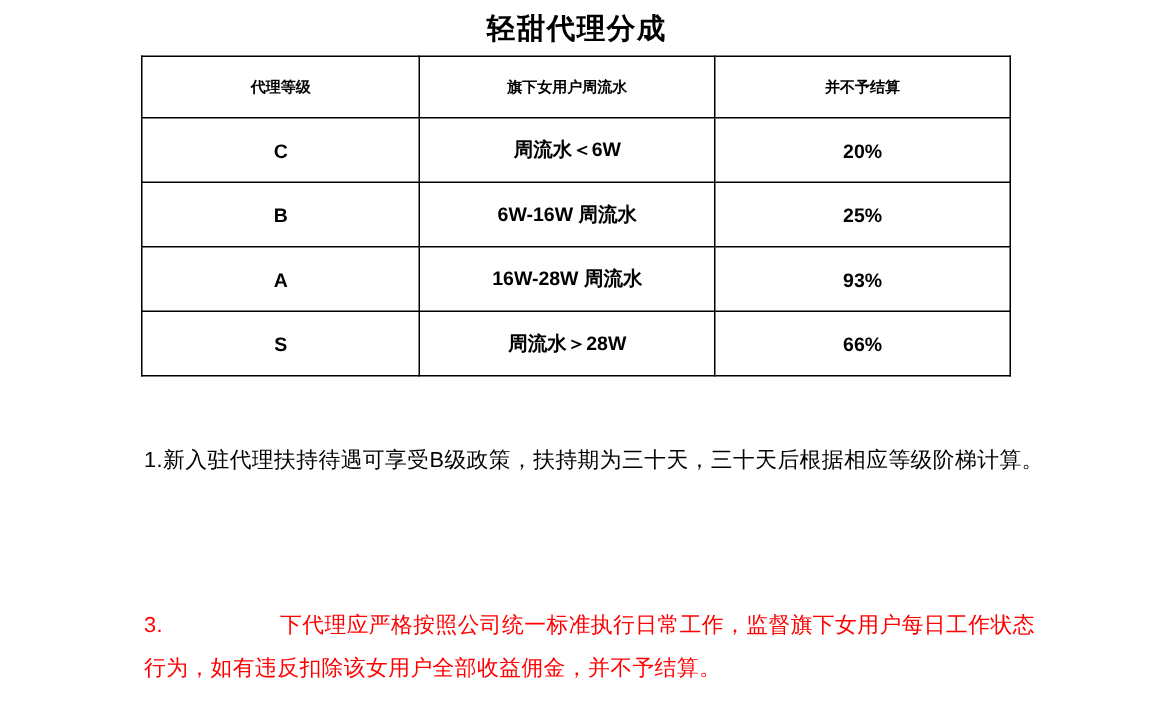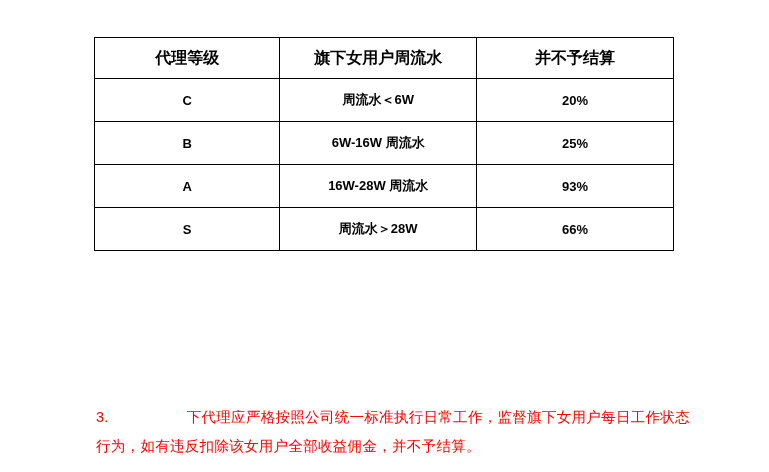--- a/index.html
+++ b/index.html
@@ -44,21 +44,21 @@
     text-align: center;
     font-size: 13px;
     font-weight: bold;
     padding: 0;
     height: 42px;
     vertical-align: middle;
     color: #000;
   }
   table.rates thead th {
     height: 40px;
-    font-size: 16px;
+    font-size: 10px;
   }
   table.rates col.c1 { width: 32%; }
   table.rates col.c2 { width: 34%; }
   table.rates col.c3 { width: 34%; }
   .note-3 {
     position: absolute;
     left: 96px;
     top: 403px;
     width: 600px;
     font-size: 14.5px;
@@ -89,20 +89,21 @@
     line-height: 30px;
     color: #000;
     letter-spacing: 0.3px;
   }
 </style>
 </head>
 <body>
 
 <div class="page">
 
+  <div class="doc-title">轻甜代理分成</div>
 
   <table class="rates">
     <colgroup>
       <col class="c1">
         <col class="c2">
         <col class="c3">
     </colgroup>
     <thead>
       <tr>
         <th>代理等级</th>
@@ -127,19 +128,20 @@
         <td>93%</td>
       </tr>
       <tr>
         <td>S</td>
         <td>周流水＞28W</td>
         <td>66%</td>
       </tr>
     </tbody>
   </table>
 
+  <div class="note-1">1.新入驻代理扶持待遇可享受B级政策，扶持期为三十天，三十天后根据相应等级阶梯计算。</div>
 
 
   <div class="note-3">
     <span>3.</span><span class="gap"></span><span>下代理应严格按照公司统一标准执行日常工作，监督旗下女用户每日工作状态行为，如有违反扣除该女用户全部收益佣金，并不予结算。</span>
   </div>
 
 </div>
 
 </body></html>

